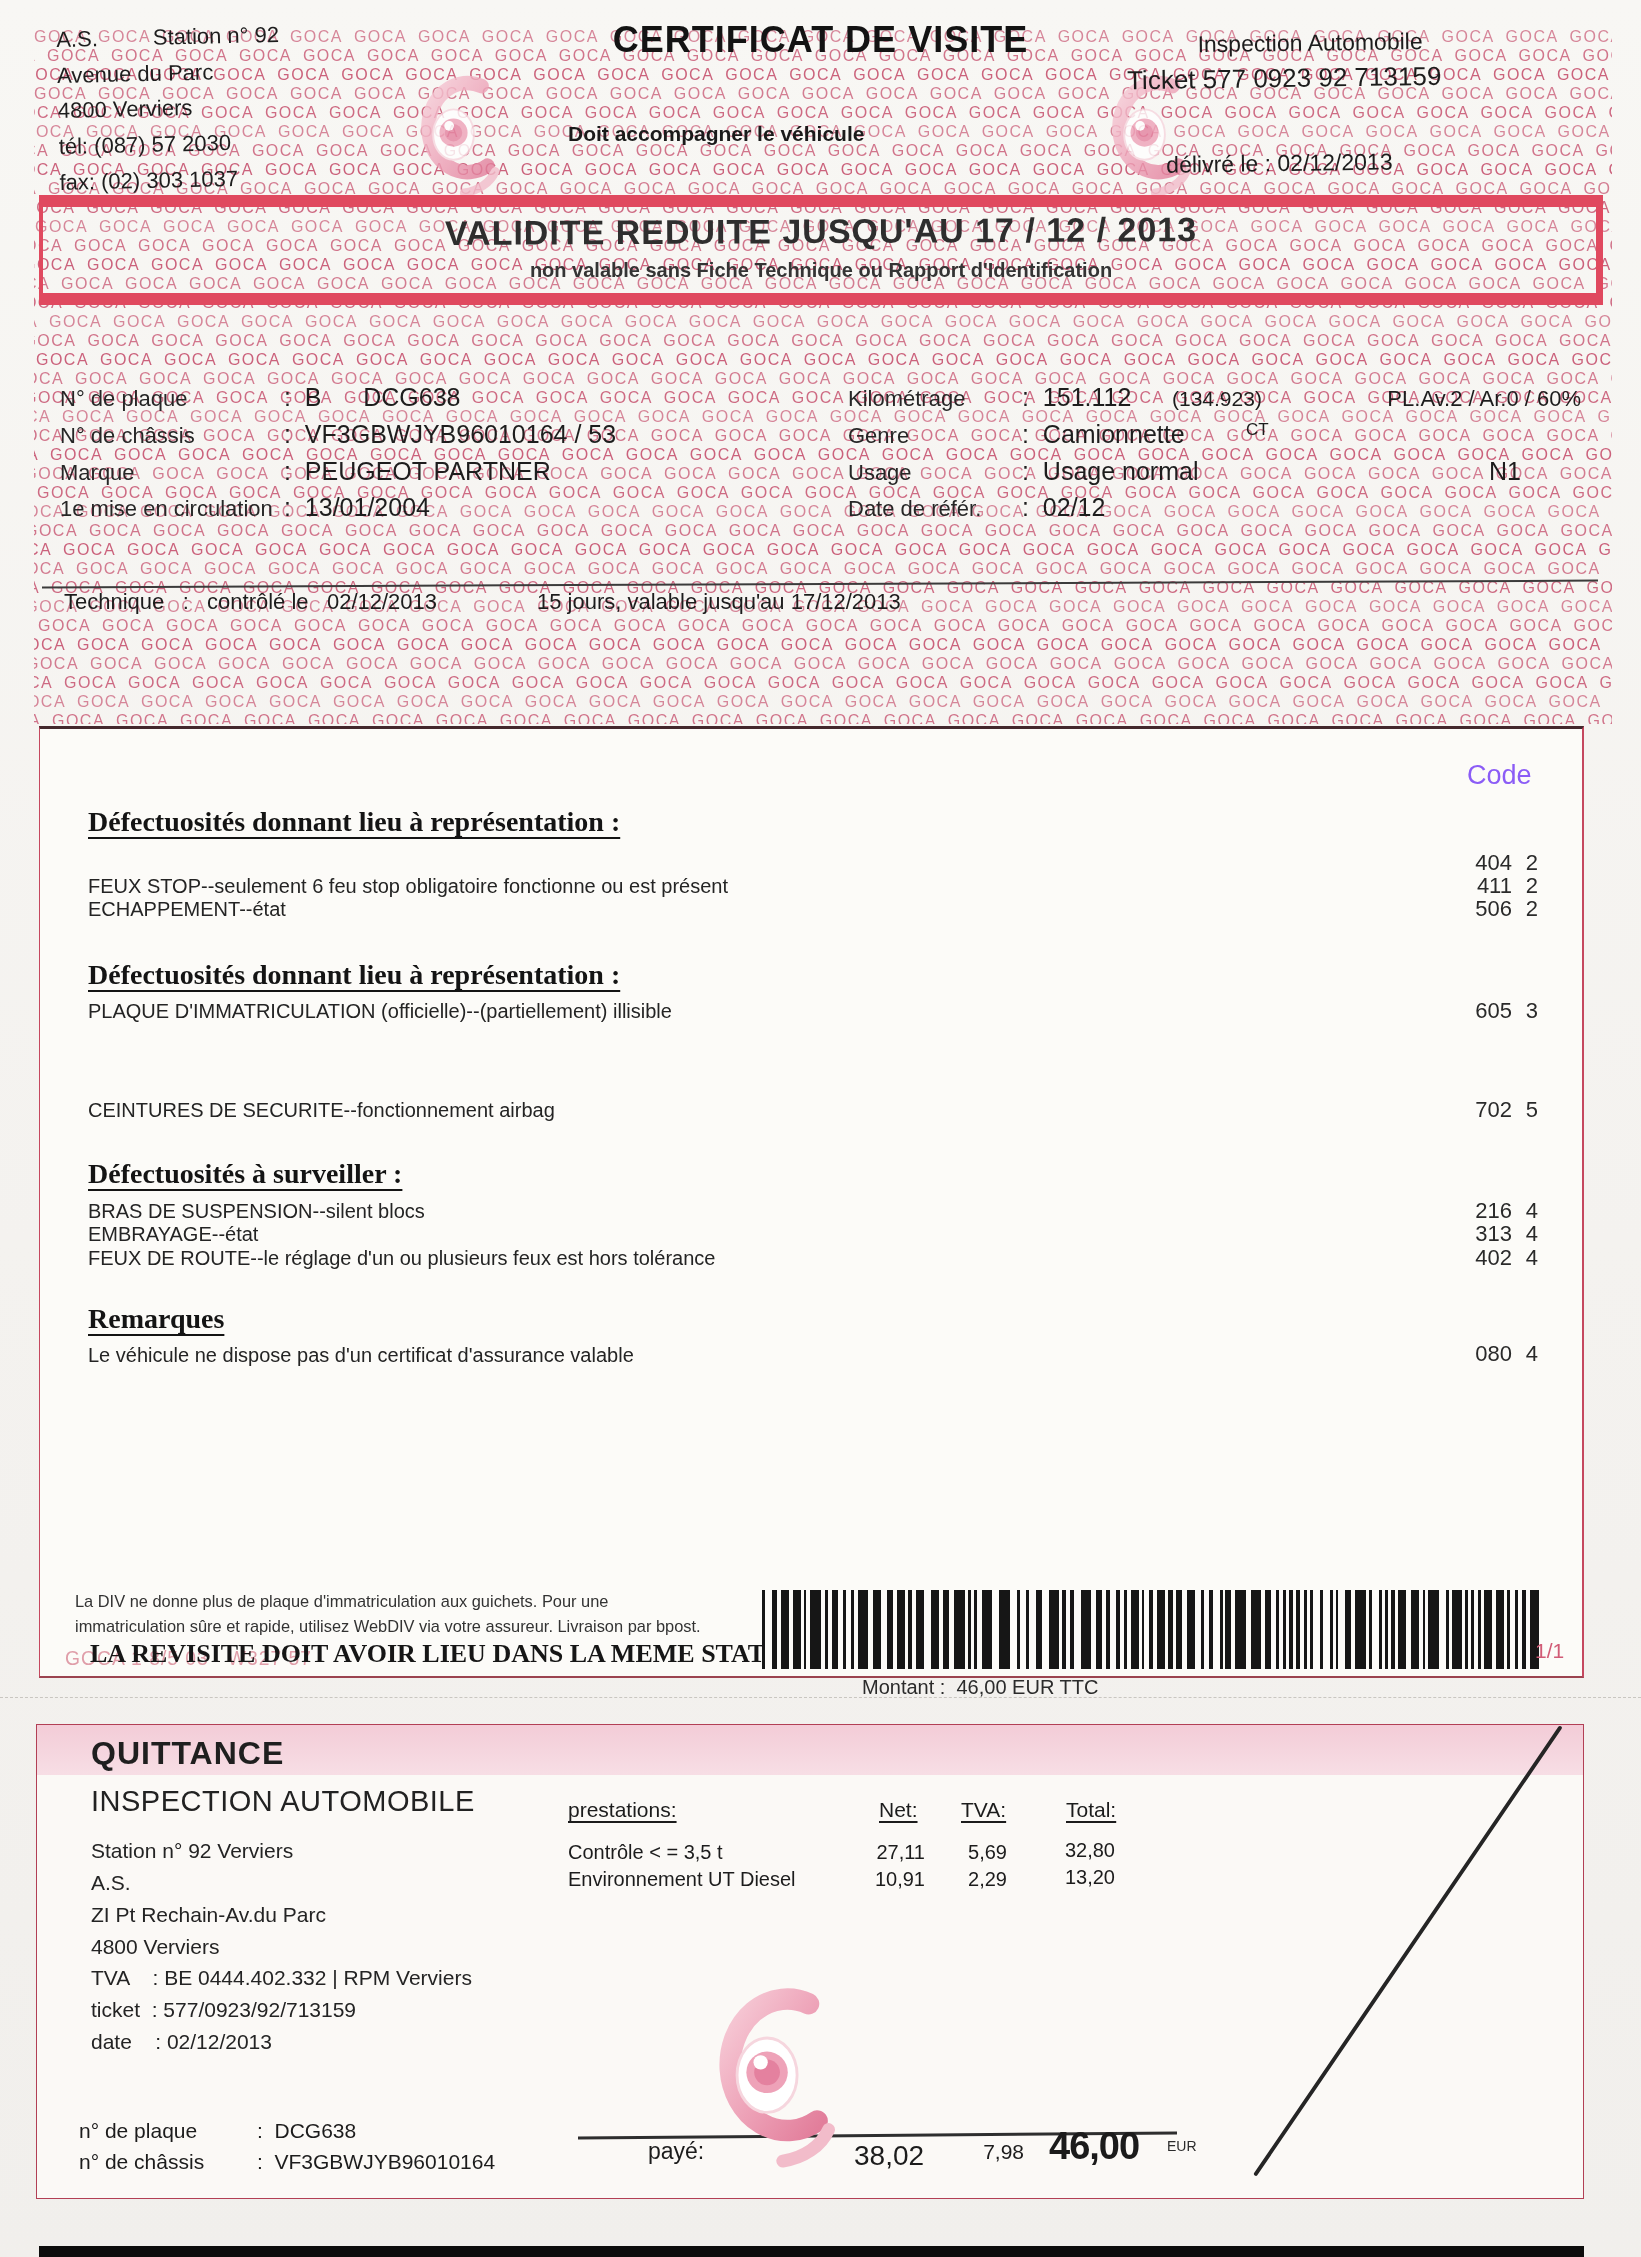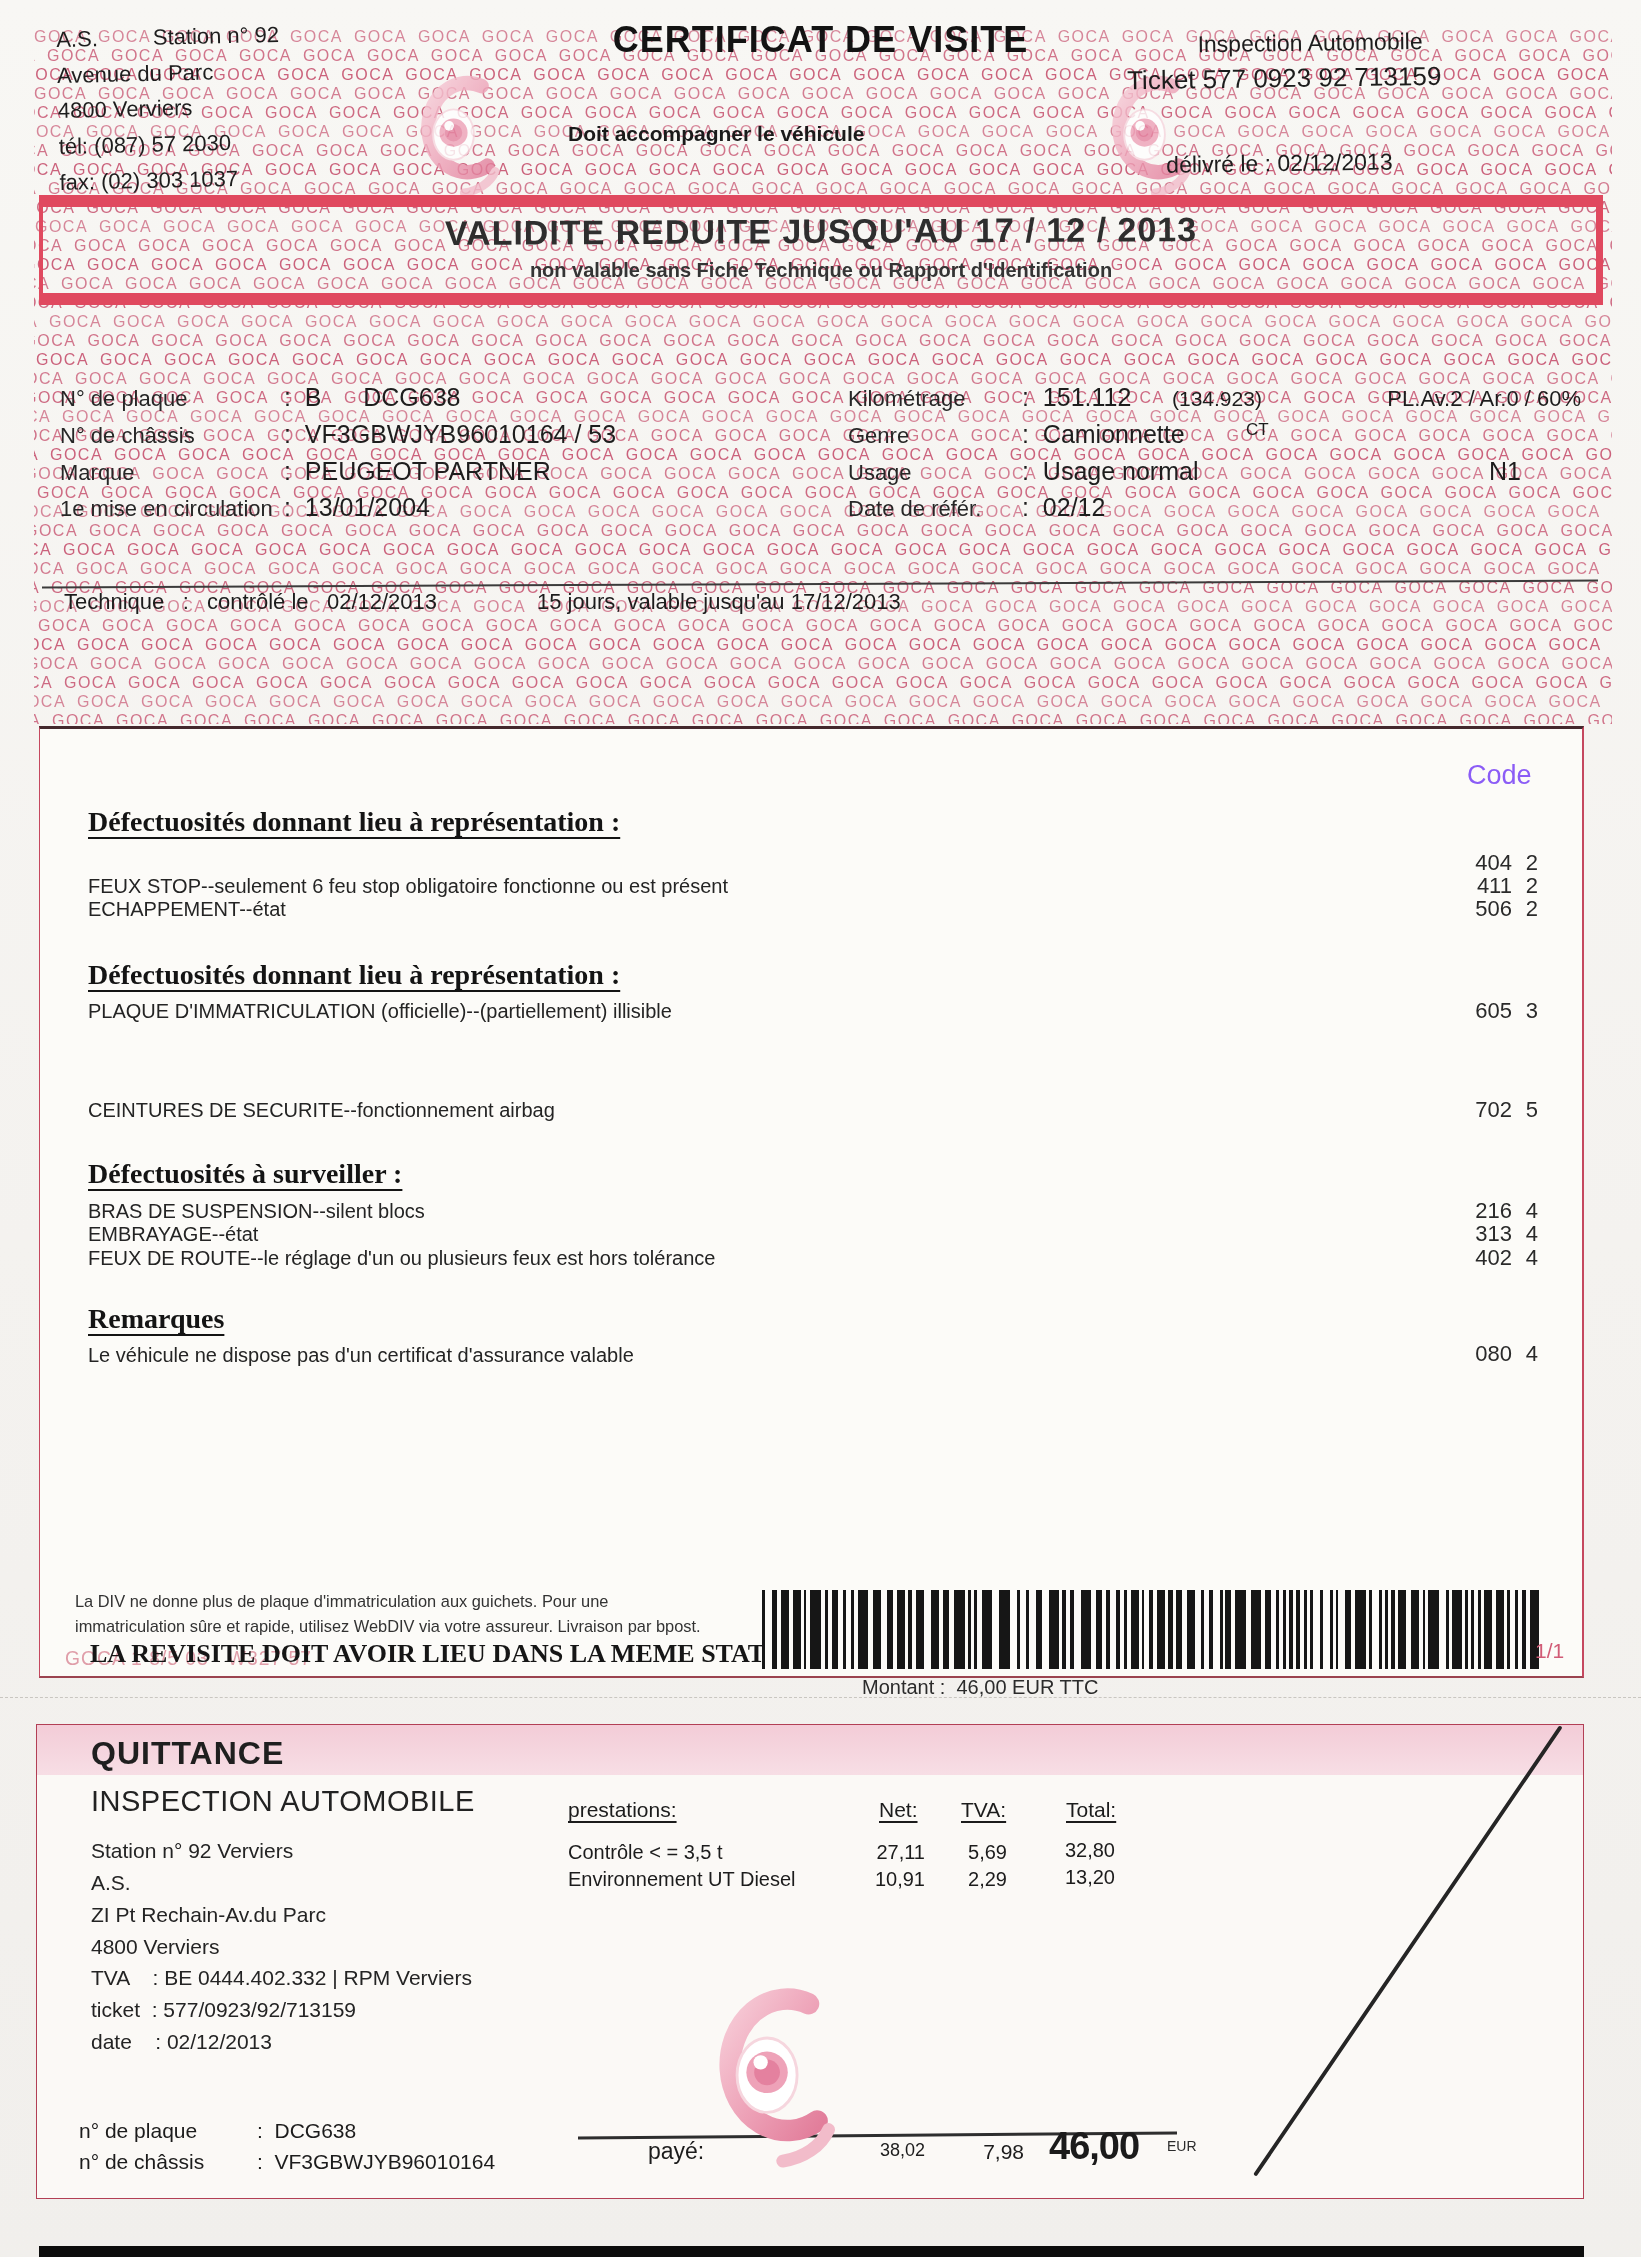--- a/index.html
+++ b/index.html
@@ -100,21 +100,21 @@
   #qr0{top:116px}#qr1{top:143px}
   .qcolh{position:absolute;font-size:21px;text-decoration:underline;text-underline-offset:3.9px}
   #qnet{left:842px;top:73px}#qtva{left:924px;top:73px}#qtotal{left:1029px;top:73px}
   .qnum{position:absolute;text-align:right;font-size:20px}
   #qn0{left:807px;top:116px;width:81px}#qv0{left:893px;top:116px;width:77px}#qt0{left:993px;top:114px;width:85px}
   #qn1{left:807px;top:143px;width:81px}#qv1{left:893px;top:143px;width:77px}#qt1{left:993px;top:141px;width:85px}
   #qplq-l{left:42px;top:394px;font-size:21px}#qplq-v{left:220px;top:394px;font-size:21px;white-space:pre}
   #qchs-l{left:42px;top:425px;font-size:21px}#qchs-v{left:220px;top:425px;font-size:21px;white-space:pre}
   #qpayline{left:541px;top:409px;width:599px;height:2.9px;background:#2e2e2e;transform:rotate(-0.5deg)}
   #qpaye{left:611px;top:413px;font-size:23px}
-  #qpn{left:817px;top:415px;width:97px;text-align:center;font-size:18px}
+  #qpn{left:817px;top:415px;width:97px;text-align:left;font-size:28px}
   #qpv{left:908px;top:415px;width:79px;text-align:right;font-size:21px}
   #qpt{left:1012px;top:400px;font-size:38px;font-weight:600;letter-spacing:-1px;color:#1b1b1b}
   #qpe{left:1130px;top:413px;font-size:14px;color:#2c2c2c}
 
   #diag{position:absolute;left:0;top:0;width:1641px;height:2257px;pointer-events:none}
   #botbar{left:39px;top:2246px;width:1545px;height:11.6px;background:#0d0d0d}
 </style>
 </head>
 <body>
 

